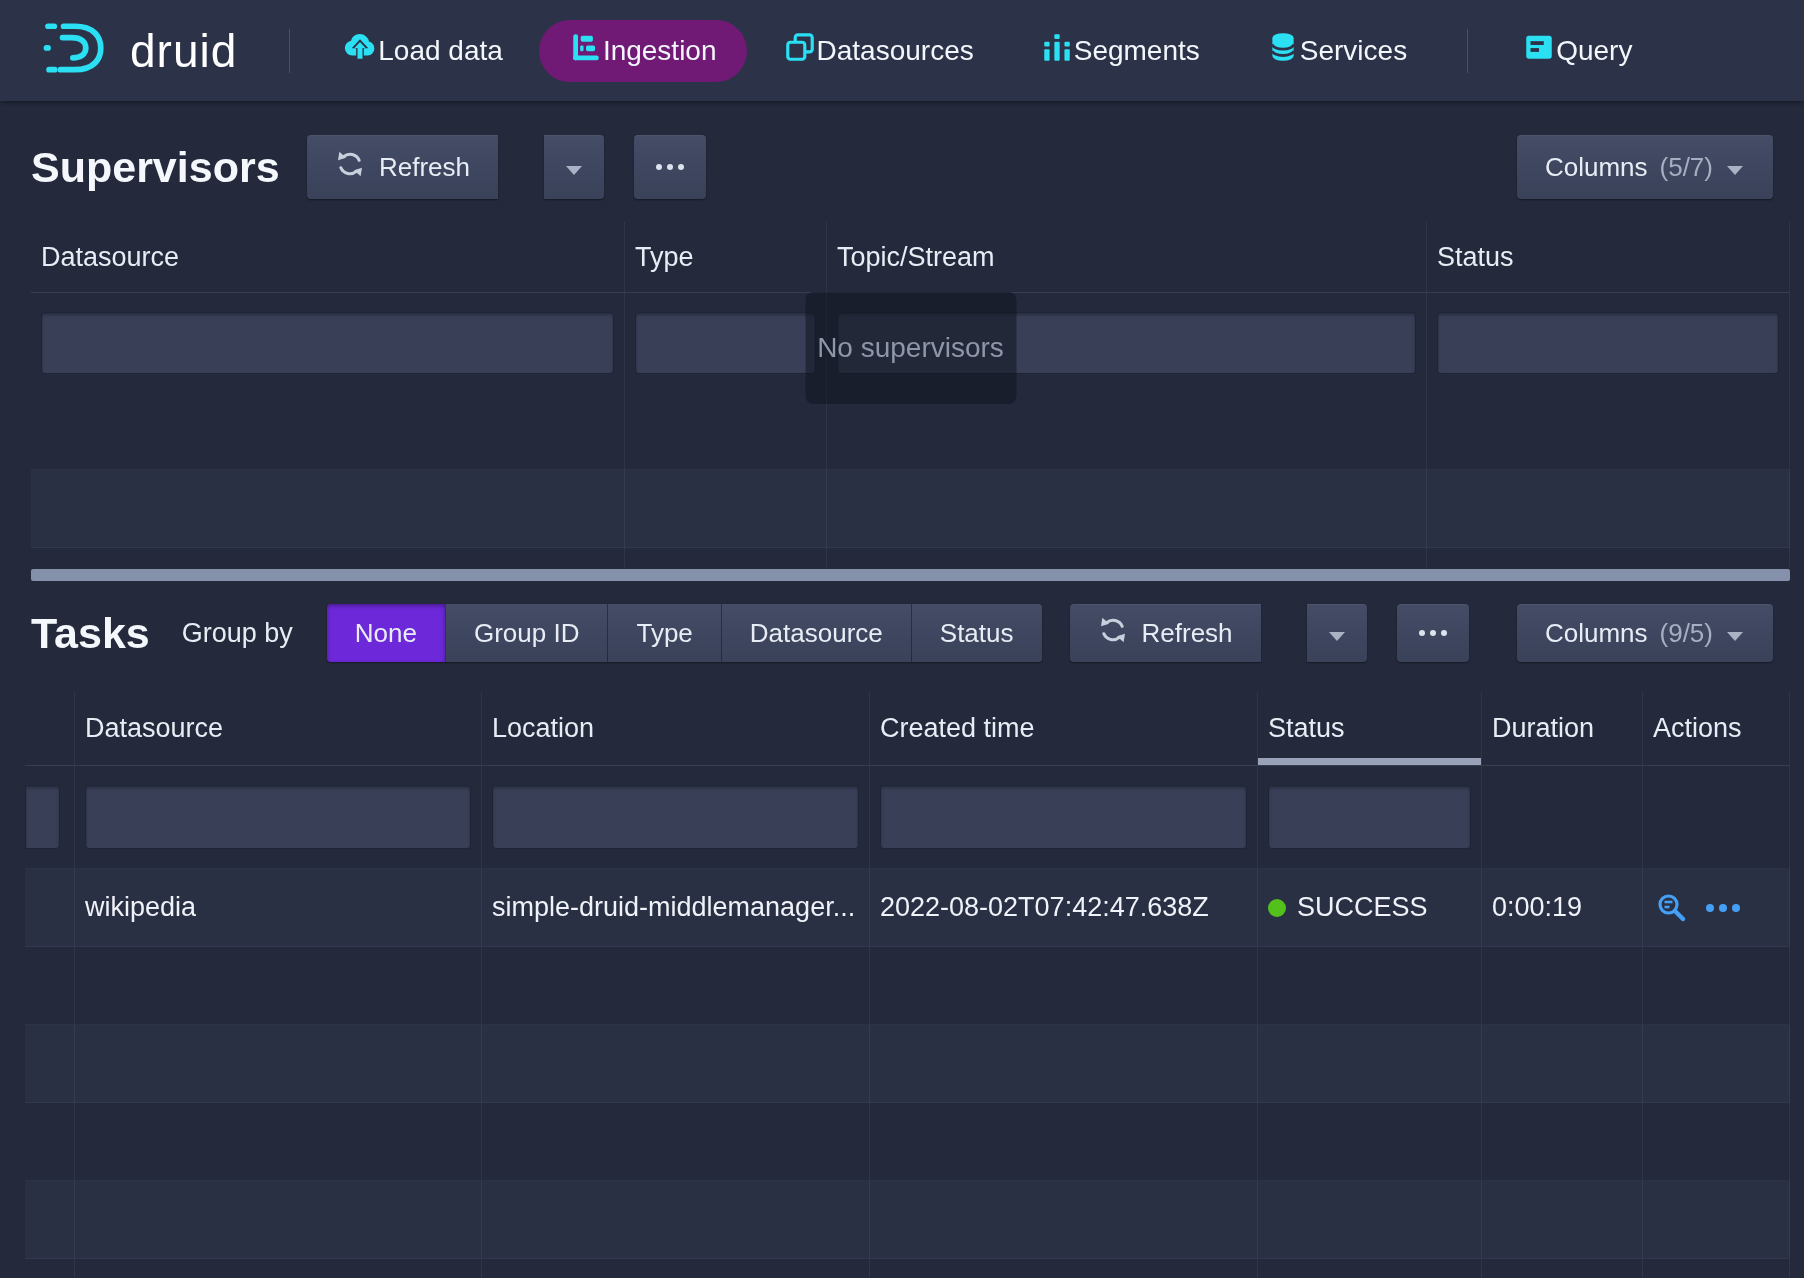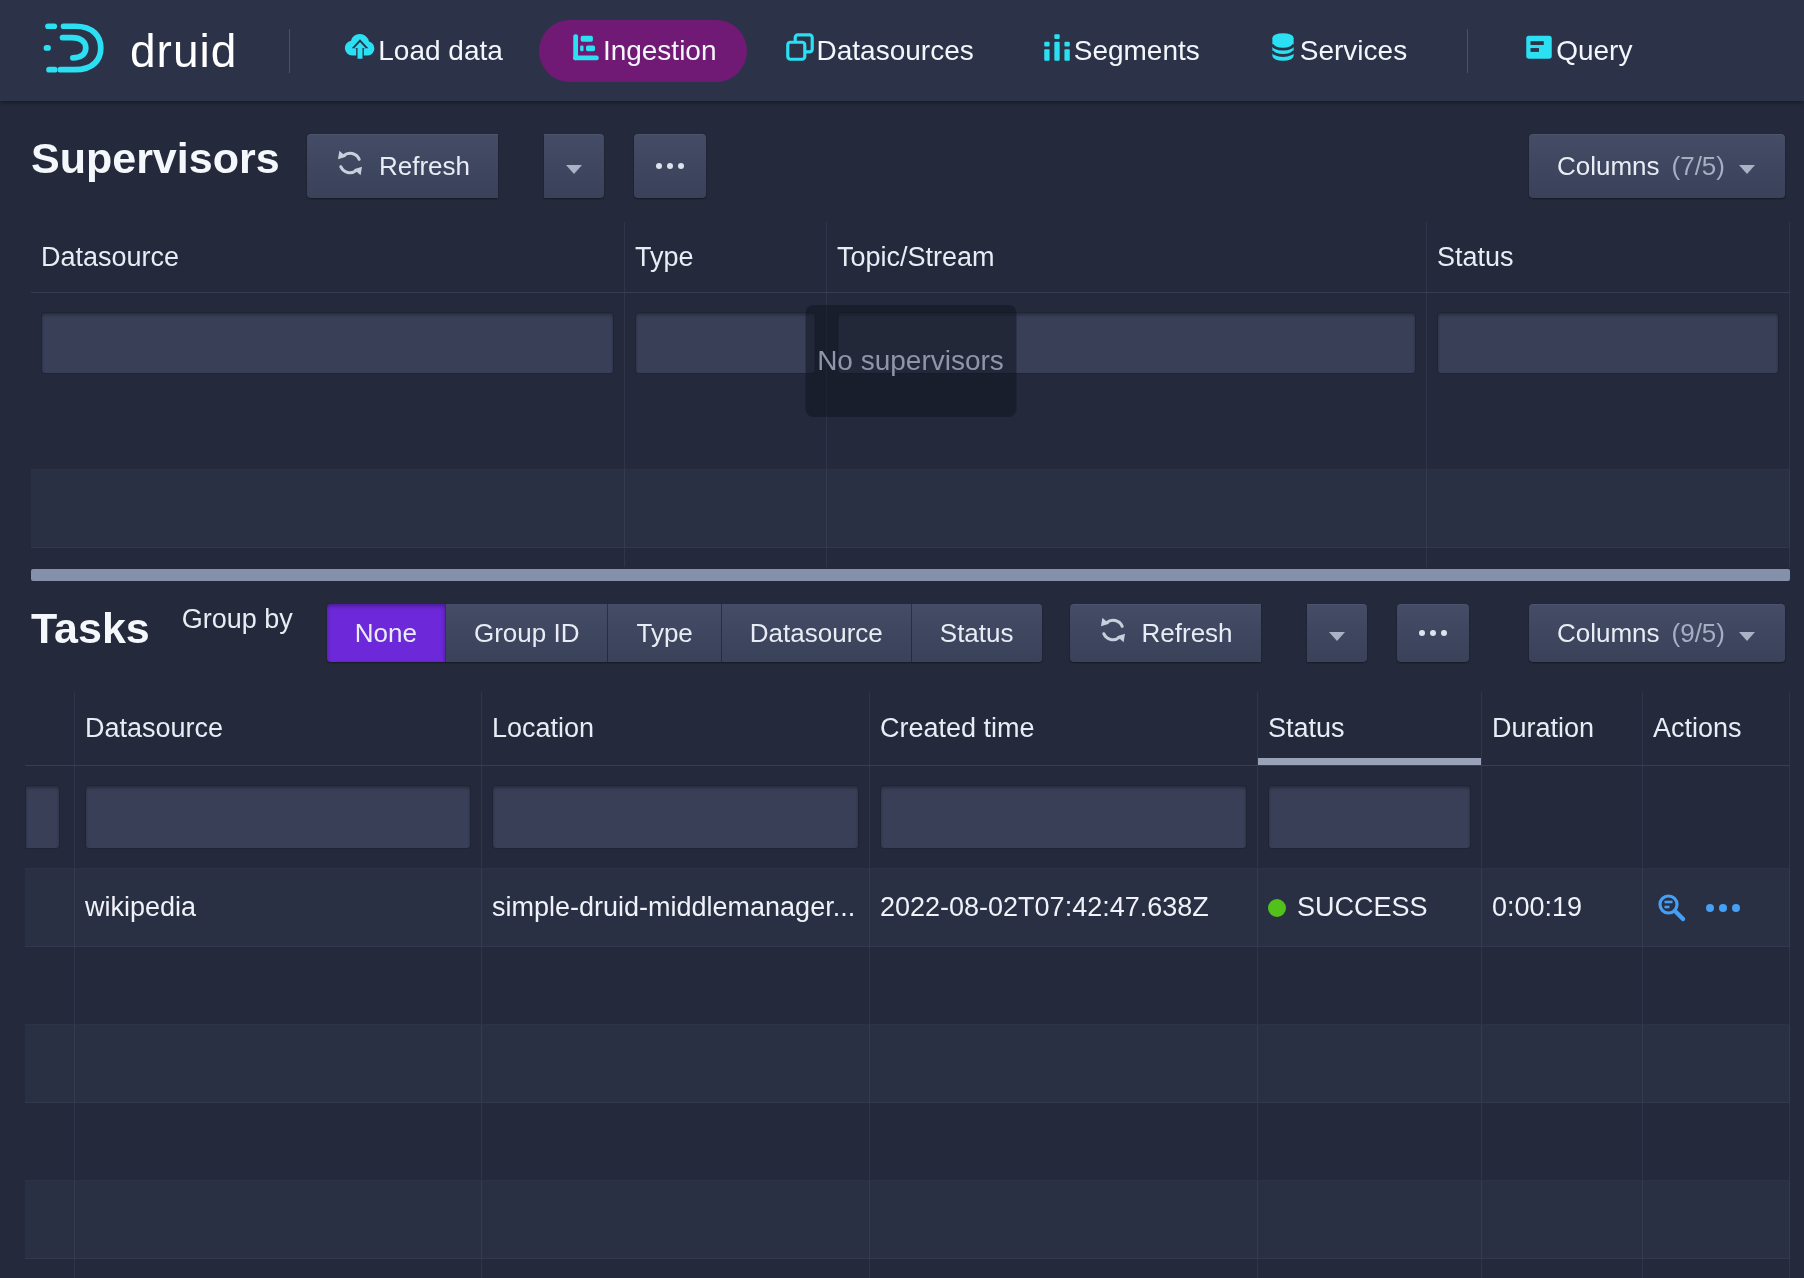--- a/index.html
+++ b/index.html
@@ -19,21 +19,21 @@
   .logo { display:flex; align-items:center; gap:16px; margin-right:30px; cursor:pointer; }
   .logo-text { font-size:46px; color:#ffffff; letter-spacing:1px; font-weight:400; }
   .nav-divider { width:1px; height:44px; background:#4a5268; margin:0 22px; }
   .nav-item {
     display:flex; align-items:center; gap:0; padding:0 30px; height:62px;
     border-radius:34px; font-size:28px; color:#f3f6fb; cursor:pointer; margin-right:6px;
     white-space:nowrap;
   }
   .nav-item.active { background:#701a75; }
   
-  .toolbar { display:flex; align-items:flex-start; margin-left:31px; margin-right:19px; }
+  .toolbar { display:flex; align-items:center; margin-left:31px; margin-right:31px; }
   .sup-toolbar { margin-top:33px; height:66px; }
   .tasks-toolbar { margin-top:23px; height:58px; }
   h1.section-title { font-size:43px; font-weight:700; color:#f4f7fb; }
   .sup-toolbar h1 { flex:0 0 276px; }
   .tasks-toolbar h1 { margin-right:32px; }
   .groupby-label { font-size:27px; color:#e8edf4; margin-right:34px; }
   .btn {
     background-image:linear-gradient(180deg,#444c66,#3a425a); background-color:#3e465e;
     border:none; border-radius:4px; color:#e8edf5; font-size:26px;
     height:64px; padding:0 28px; display:inline-flex; align-items:center; gap:14px;
@@ -78,21 +78,21 @@
     width:calc(100% - 20px); margin:0 10px; height:62px; background:#383f57;
     border:1px solid rgba(12,16,28,0.55); border-radius:4px; outline:none;
     box-shadow:inset 0 2px 3px rgba(0,0,0,0.28); color:#eff2f8; font-size:26px;
     padding:0 12px; font-family:inherit;
   }
   .tasks-table .filter-input { height:64px; }
   .filter-clip { width:35px; margin:0 15px 0 0; border-radius:0 4px 4px 0; padding:0; }
   .fcell { padding-left:0; }
   .sort-bar { position:absolute; left:0; right:0; bottom:0; height:7px; background:#99a2b9; }
   .no-data {
-    position:absolute; top:83px; left:50%; transform:translateX(-50%);
+    position:absolute; top:70px; left:50%; transform:translateX(-50%);
     width:211px; height:112px; background:rgba(13,17,28,0.5); border-radius:8px;
     display:flex; align-items:center; justify-content:center;
     color:#8e96a9; font-size:28px; z-index:3;
   }
   .hscroll { margin:2px 0 0 31px; width:1759px; height:12px; background:#8590aa;
     border-radius:2px; cursor:pointer; }
   
   .status-dot { width:18px; height:18px; border-radius:50%; background:#52c11c;
     margin-right:11px; flex:none; }
   .actions-cell { gap:17px; padding-left:12px; }
@@ -226,21 +226,21 @@
     </div>
 
     <button class="btn more">
       <span class="dot"></span>
       <span class="dot"></span>
       <span class="dot"></span>
     </button>
 
     <button class="btn columns-btn">
       <span>Columns</span>
-      <span class="muted">(7/5)</span>
+      <span class="muted">(5/7)</span>
       <span>
         <svg width="20" height="12" viewBox="0 0 20 12">
             <polygon points="2,2 18,2 10,11" fill="#aab2c5"></polygon>
           </svg>
       </span>
     </button>
   </div>
 
   <div class="table sup-table">
     <div class="tg sup-cols thead">

